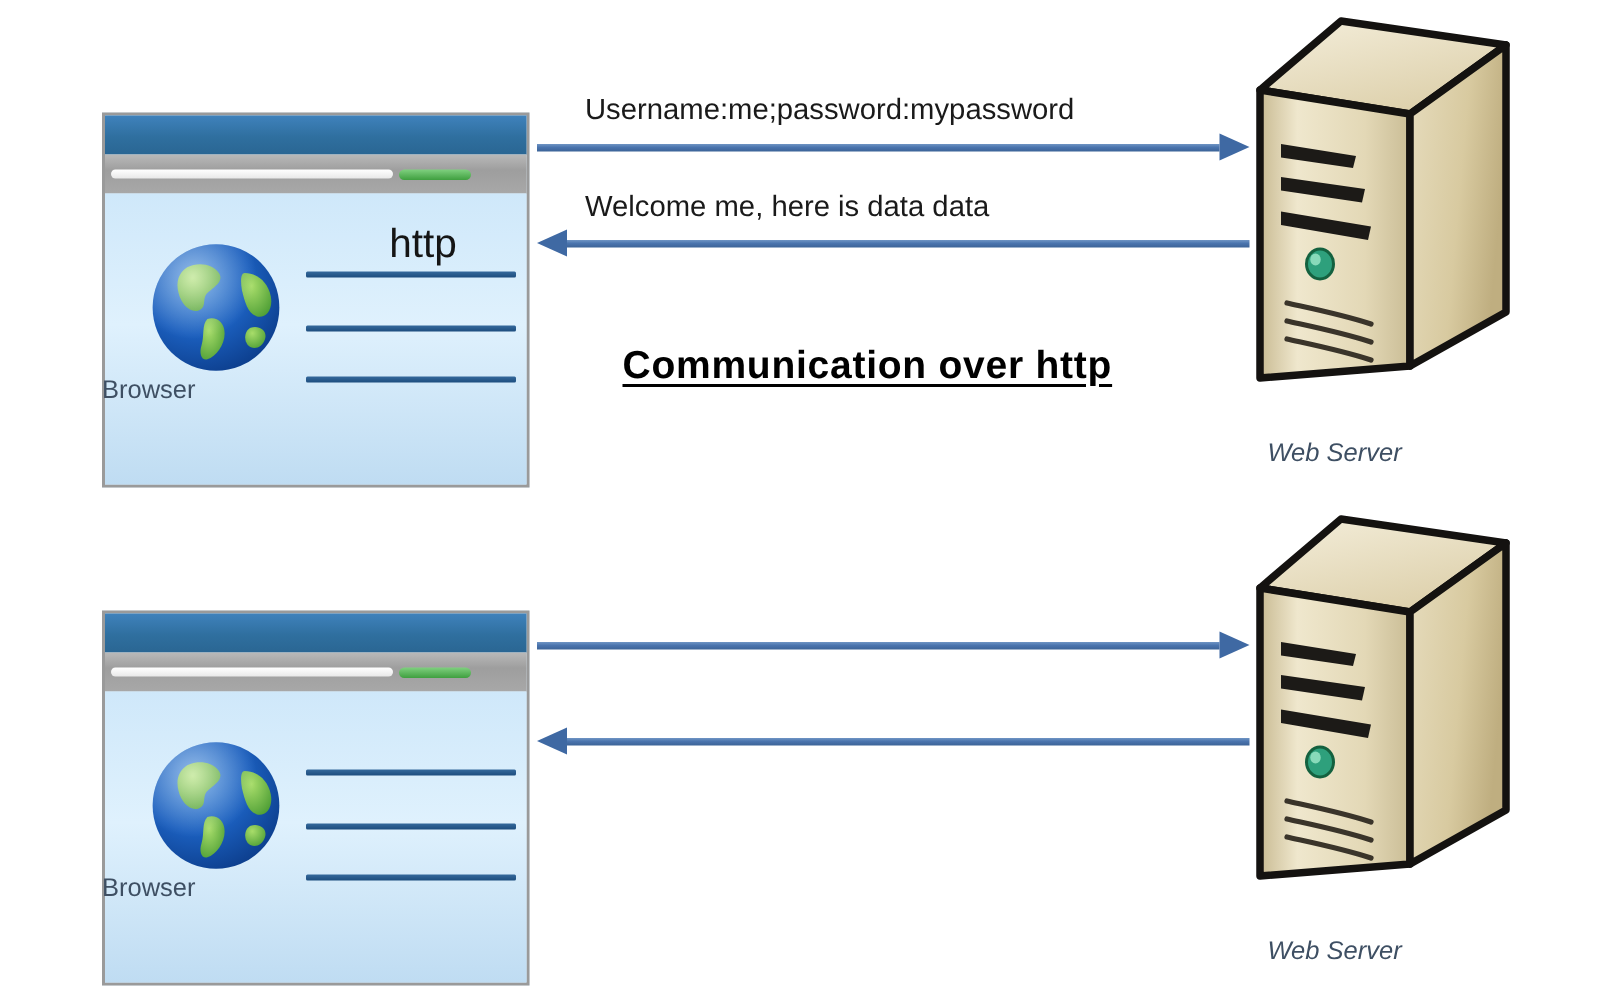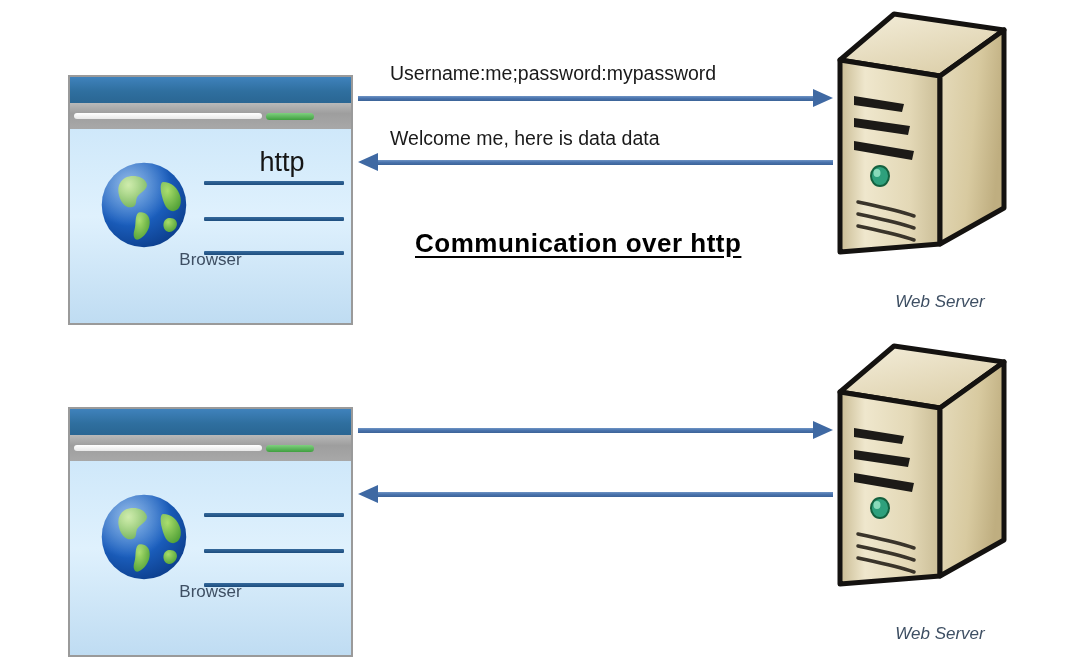--- a/index.html
+++ b/index.html
@@ -104,21 +104,21 @@
   }
   .content-line.l1 { top: 52px; }
   .content-line.l2 { top: 88px; }
   .content-line.l3 { top: 122px; }
 
   .node-caption {
     position: absolute;
     font-family: "Liberation Sans", sans-serif;
     font-size: 17px;
     color: #3e4f63;
-    text-align: center;
+    text-align: left;
   }
   .browser-caption {
     left: 68px;
     top: 250px;
     width: 285px;
   }
   .server-caption {
     left: 845px;
     top: 292px;
     width: 190px;

